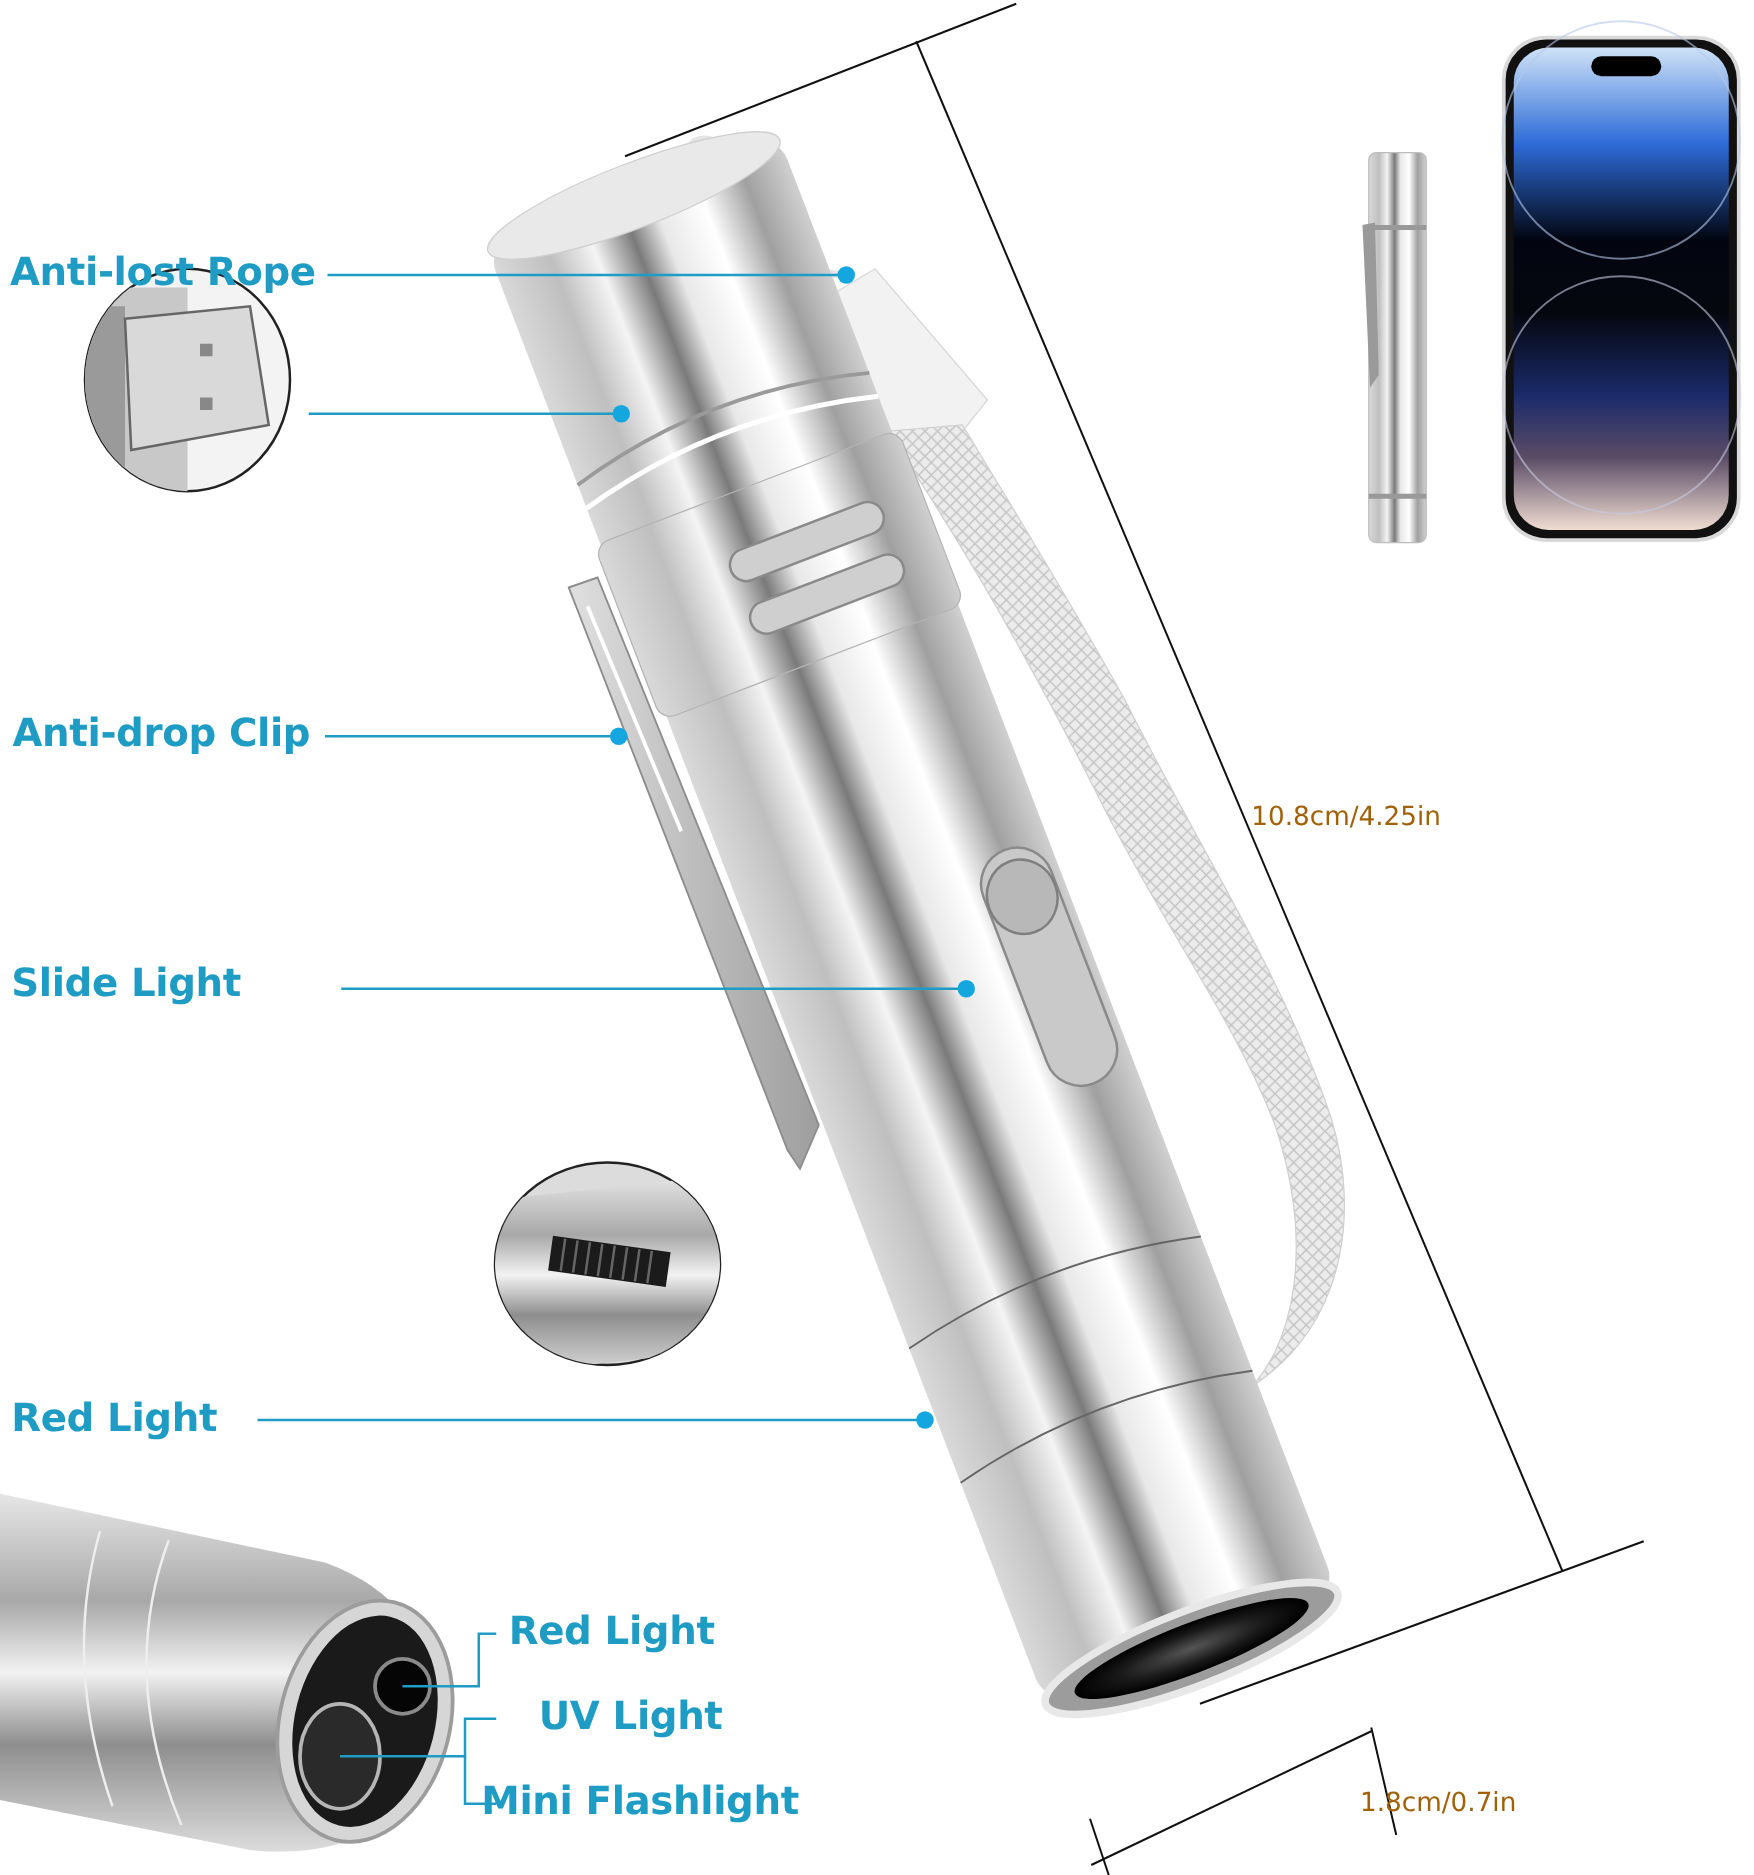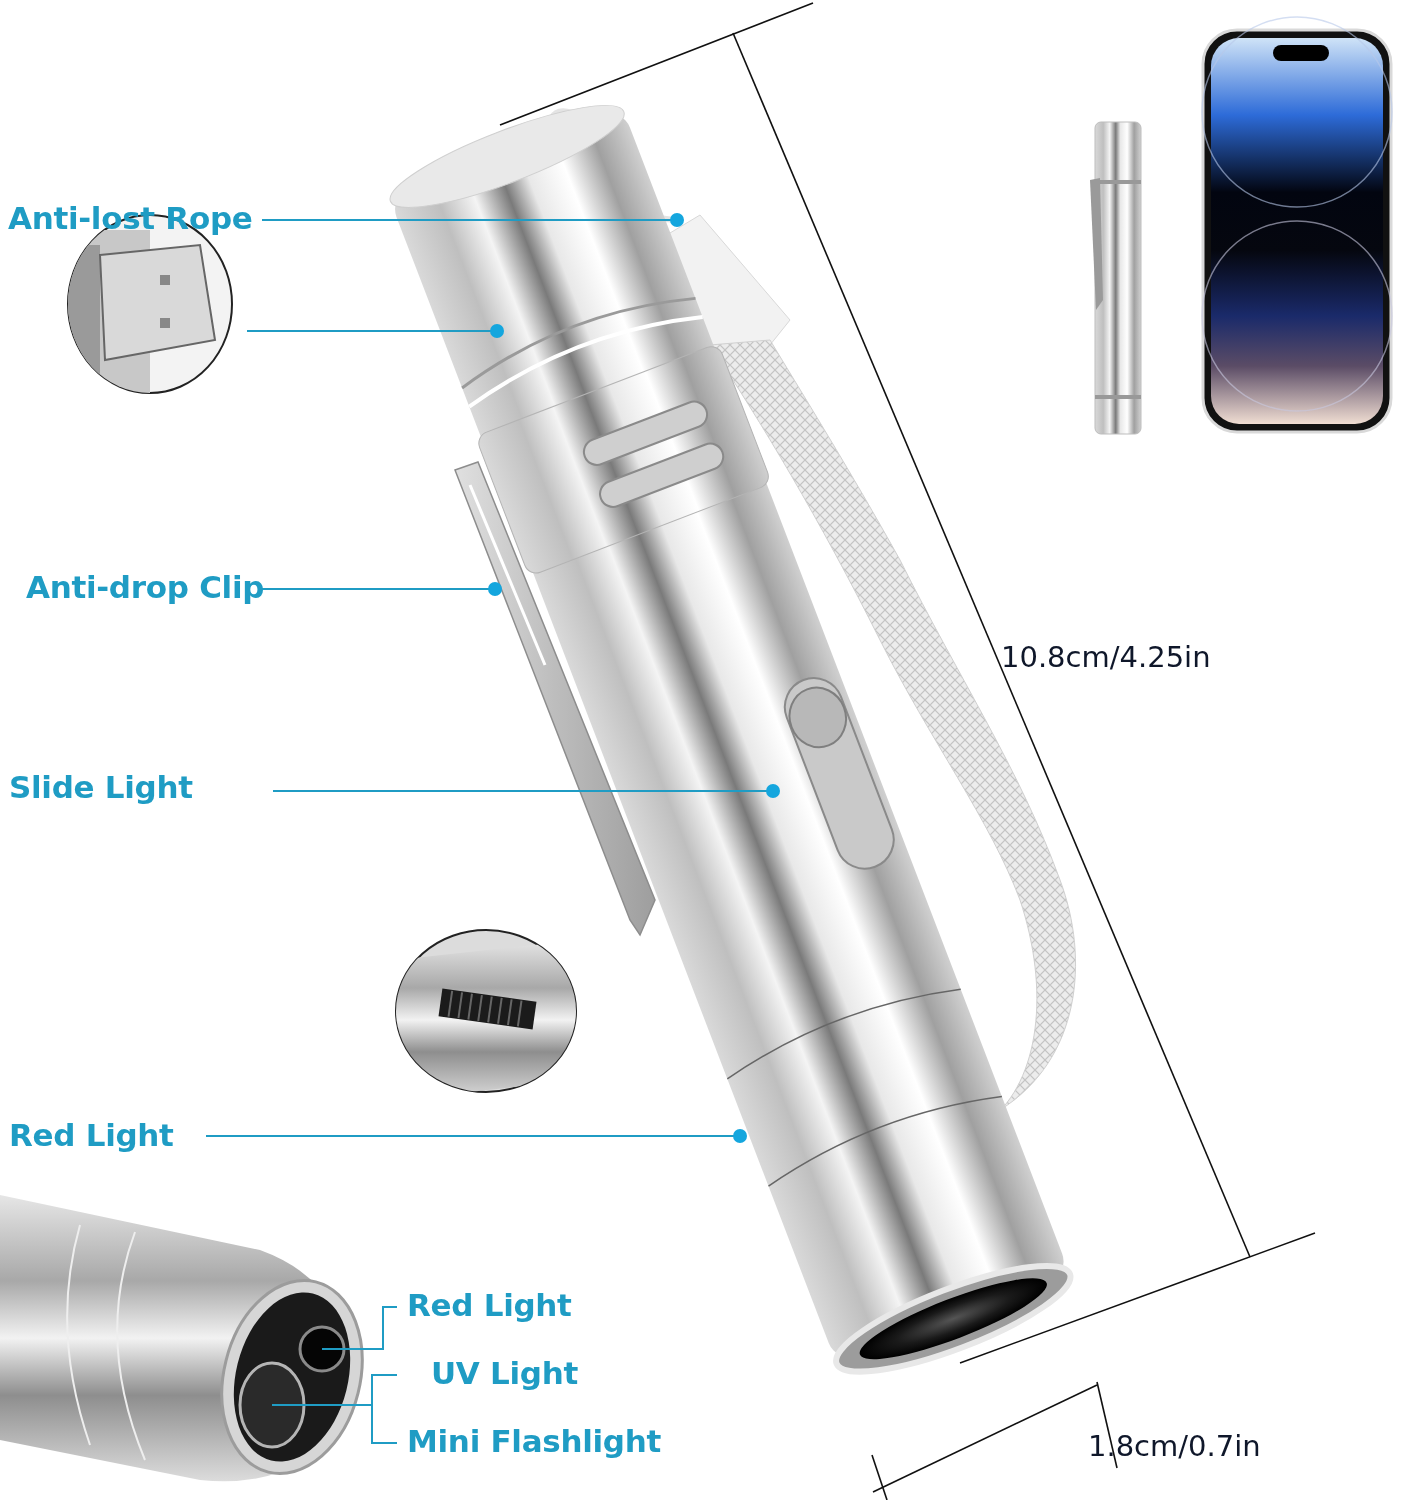--- a/index.html
+++ b/index.html
@@ -1,21 +1,21 @@
 <!DOCTYPE html>
 <html><head>
 <meta charset="utf-8">
 <style>
   html, body { margin: 0; padding: 0; background: #ffffff; }
   body { width: 1403px; height: 1500px; position: relative; overflow: hidden;
          font-family: "DejaVu Sans", "Liberation Sans", sans-serif; }
   .stage { position: absolute; left: 0; top: 0; width: 1403px; height: 1500px; }
   .label { position: absolute; color: #1f9cc4; font-size: 31px; font-weight: 600;
            letter-spacing: -0.3px; white-space: nowrap; line-height: 1; }
-  .dim-label { position: absolute; color: #0f172a; font-size: 29px; font-weight: 500;
+  .dim-label { position: absolute; color: #a16207; font-size: 21px; font-weight: 500;
                white-space: nowrap; line-height: 1; }
   svg.art { position: absolute; left: 0; top: 0; }
 </style>
 </head>
 <body>
 
 <div class="stage">
 
   <svg class="art" width="1403" height="1500" viewBox="0 0 1403 1500">
     <defs>
@@ -181,24 +181,24 @@
     <g fill="#14a6de">
       <circle cx="677" cy="220" r="7"></circle>
       <circle cx="497" cy="331" r="7"></circle>
       <circle cx="495" cy="589" r="7"></circle>
       <circle cx="773" cy="791" r="7"></circle>
       <circle cx="740" cy="1136" r="7"></circle>
     </g>
   </svg>
 
   <div class="label" style="left:8px; top:203px;">Anti-lost Rope</div>
-  <div class="label" style="left:10px; top:572px;margin-left:16px;">Anti-drop Clip</div>
+  <div class="label" style="left:10px; top:572px;">Anti-drop Clip</div>
   <div class="label" style="left:9px; top:772px;">Slide Light</div>
   <div class="label" style="left:9px; top:1120px;">Red Light</div>
 
   <div class="label" style="left:407px; top:1290px;">Red Light</div>
   <div class="label" style="left:407px; top:1358px;margin-left:24px;">UV Light</div>
-  <div class="label" style="left:407px; top:1426px;">Mini Flashlight</div>
+  <div class="label" style="left:385px; top:1426px;">Mini Flashlight</div>
 
   <div class="dim-label" style="left:1001px; top:643px;">10.8cm/4.25in</div>
   <div class="dim-label" style="left:1088px; top:1432px;">1.8cm/0.7in</div>
 
 </div>
 
 </body></html>

